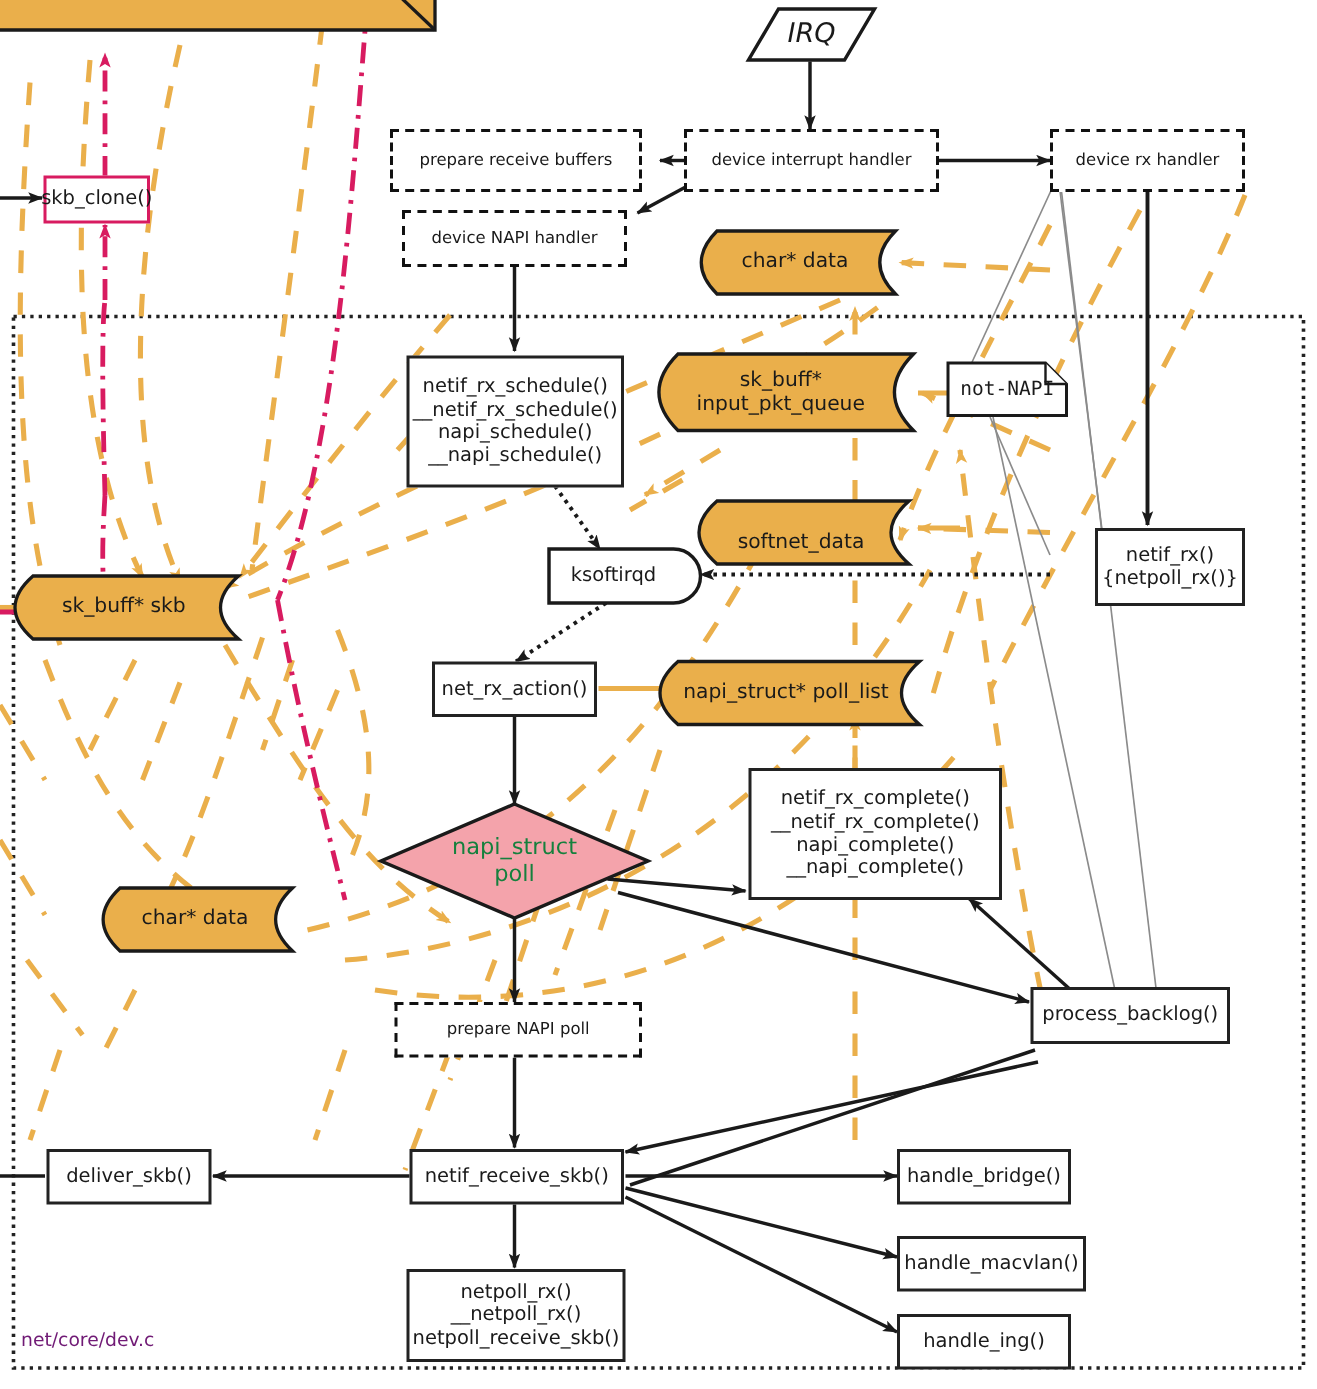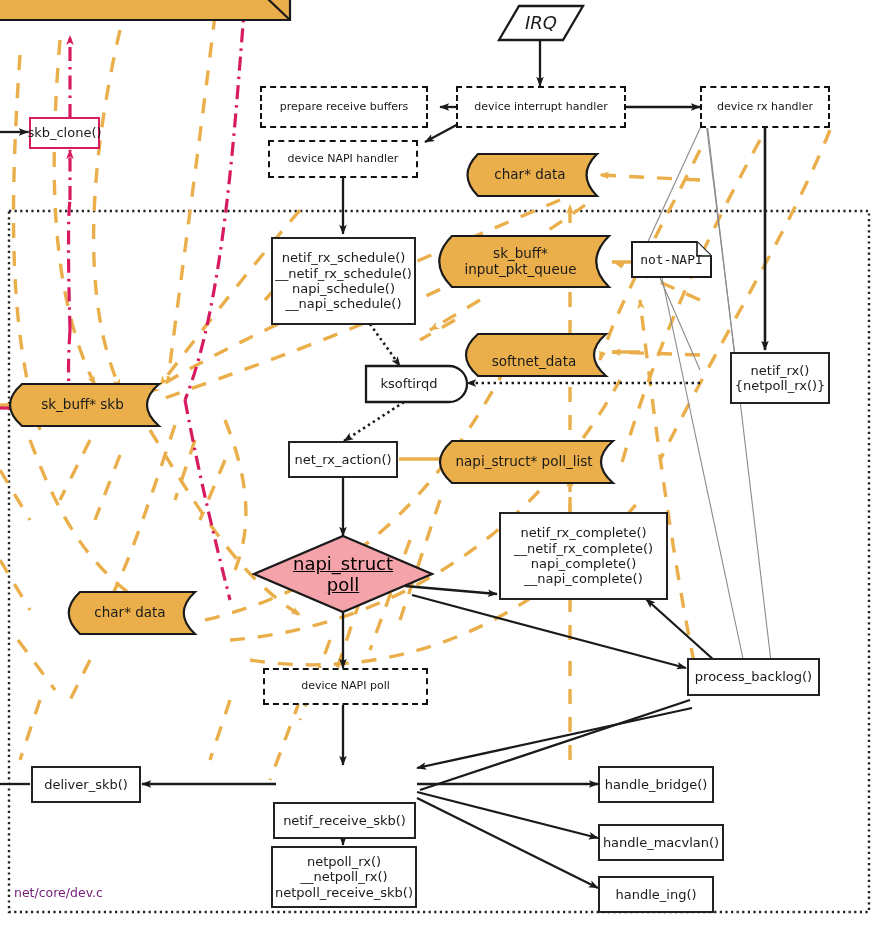--- a/index.html
+++ b/index.html
@@ -6,21 +6,21 @@
   body{font-family:"DejaVu Sans","Liberation Sans",sans-serif;}
   #stage{position:relative;width:878px;height:926px;overflow:hidden;background:#fff;}
   #svg{position:absolute;left:0;top:0;width:878px;height:926px;}
   .lbl{position:absolute;display:flex;align-items:center;justify-content:center;
        text-align:center;line-height:1.18;color:#1a1a1a;pointer-events:none;}
   .b-solid{border:2px solid #222;background:#fff;box-sizing:border-box;font-size:13px;}
   .b-dashed{border:2.5px dashed #111;background:#fff;box-sizing:border-box;font-size:11px;}
   .b-pink{border:2.5px solid #d81b60;background:#fff;box-sizing:border-box;font-size:13px;}
   .fontmono{font-family:"DejaVu Sans Mono","Liberation Mono",monospace;font-size:13px;}
   .datatxt{font-size:13.5px;color:#1a1a1a;font-weight:normal;}
-  .diamondtxt{font-size:18px;color:#000000;text-decoration:underline;}
+  .diamondtxt{font-size:15px;color:#15803d;}
   .srcfile{font-size:12.5px;color:#701a75;}
 </style>
 </head>
 <body>
 
 <div id="stage">
 
   <svg id="svg" viewBox="0 0 878 926">
     <defs>
       <marker id="ah" markerWidth="11" markerHeight="11" refX="9.2" refY="4" orient="auto" markerUnits="userSpaceOnUse">
@@ -243,24 +243,24 @@
   <div class="lbl b-solid" style="left:730px;top:352px;width:100px;height:52px;white-space:pre-line;">
     <span>netif_rx()
 {netpoll_rx()}</span>
   </div>
 
   <div class="lbl b-solid" style="left:687px;top:658px;width:133px;height:38px;">
     <span>process_backlog()</span>
   </div>
 
   <div class="lbl b-dashed" style="left:263px;top:668px;width:165px;height:37px;">
-    <span>device NAPI poll</span>
-  </div>
-
-  <div class="lbl b-solid" style="left:273px;top:766px;width:143px;height:37px;margin-top:36px;">
+    <span>prepare NAPI poll</span>
+  </div>
+
+  <div class="lbl b-solid" style="left:273px;top:766px;width:143px;height:37px;">
     <span>netif_receive_skb()</span>
   </div>
 
   <div class="lbl b-solid" style="left:31px;top:766px;width:110px;height:37px;">
     <span>deliver_skb()</span>
   </div>
 
   <div class="lbl b-solid" style="left:271px;top:846px;width:146px;height:62px;white-space:pre-line;">
     <span>netpoll_rx()
 __netpoll_rx()

